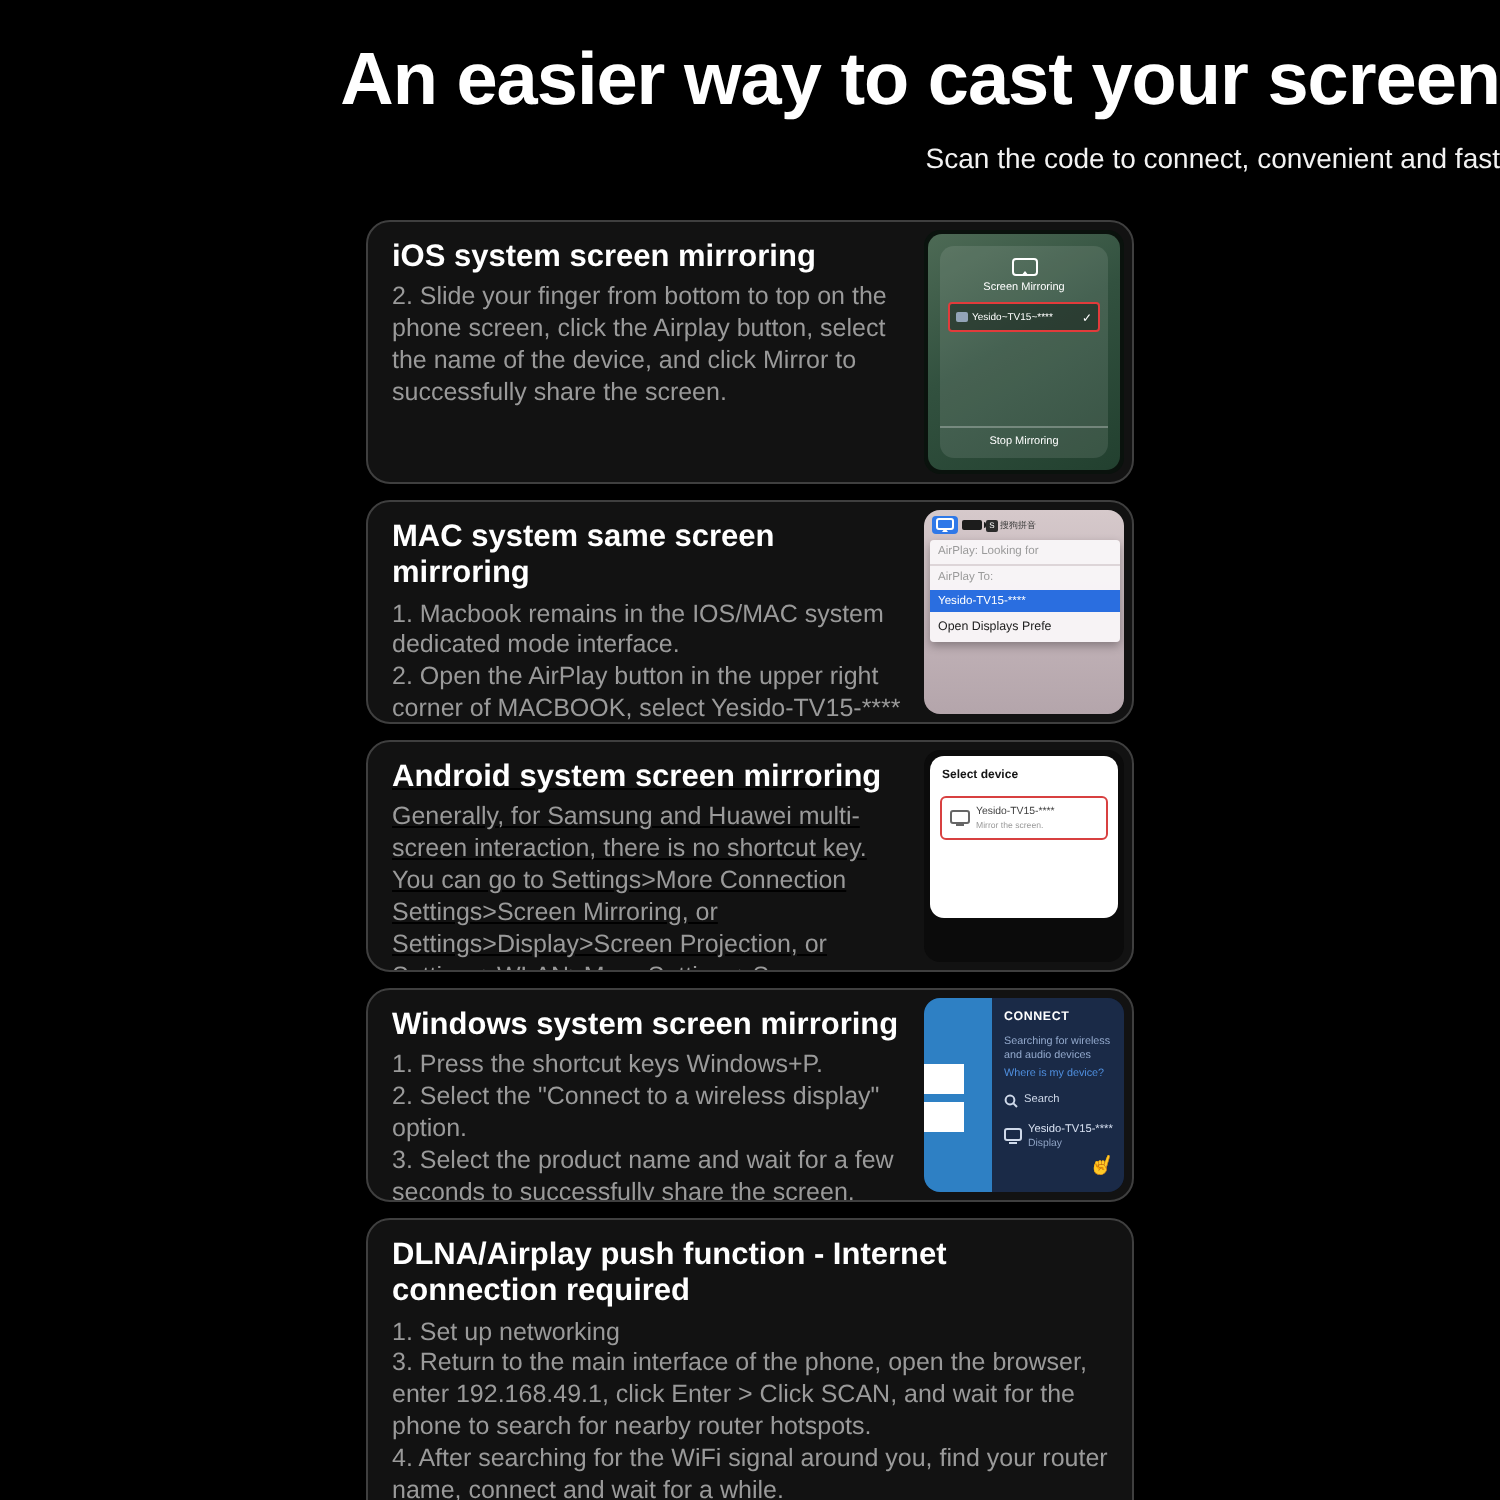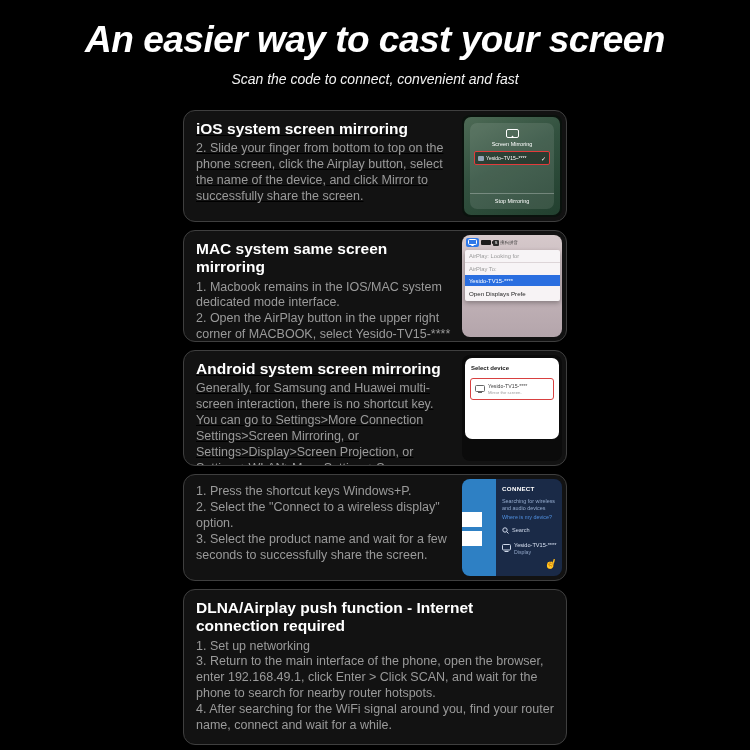--- a/index.html
+++ b/index.html
@@ -3,38 +3,38 @@
 <meta charset="utf-8">
 <style>
   * { box-sizing: border-box; }
   html,body { margin:0; padding:0; }
   body {
     width:750px; height:750px; background:#000;
     font-family:"Liberation Sans", sans-serif;
     position:relative; overflow:hidden;
   }
   
-  .header { position:absolute; top:0; left:0; width:750px; text-align:center;font-style:italic; }
+  .header { position:absolute; top:0; left:0; width:750px; text-align:right; }
   .page-title {
     margin:20px 0 0; font-size:37px; line-height:1.1; font-weight:700;
     color:#fff; letter-spacing:-0.5px;
   }
   .page-subtitle {
     margin:10px 0 0; font-size:14px; font-weight:400; color:#f2f2f2;
   }
   
   .cards {
     position:absolute; left:183px; top:110px; width:384px;
     display:flex; flex-direction:column; gap:8px;
   }
   .card {
     background:#121212; border:1px solid #3f3f3f; border-radius:12px;
     display:flex; align-items:stretch; overflow:hidden;
   }
-  .card-1 { height:112px;text-decoration:underline; } .card-2 { height:112px; } .card-3 { height:116px;text-decoration:underline; }
+  .card-1 { height:132px; } .card-2 { height:112px; } .card-3 { height:116px;text-decoration:underline; }
   .card-4 { height:107px; } .card-5 { height:156px; }
   .card-text { flex:1; min-width:0; padding:9px 4px 8px 12px; }
   .card-5 .card-text { padding-right:12px; }
   .card-title { margin:0 0 3px; font-size:15.5px; font-weight:700; color:#fff; line-height:1.18; }
   .card-body p { margin:0; font-size:12.5px; line-height:1.27; color:#9a9a9a; }
   
   .shot {
     width:100px; flex-shrink:0; margin:4px 4px 4px 5px;
     border-radius:8px; position:relative; overflow:hidden;
   }
@@ -206,20 +206,21 @@
             <div class="android-dev-name">Yesido-TV15-****</div>
             <div class="android-dev-sub">Mirror the screen.</div>
           </span>
         </div>
       </div>
     </div>
   </div>
 
   <div class="card card-4">
     <div class="card-text">
+      <h3 class="card-title">Windows system screen mirroring</h3>
       <div class="card-body">
         <p>1. Press the shortcut keys Windows+P.</p>
         <p>2. Select the "Connect to a wireless display" option.</p>
         <p>3. Select the product name and wait for a few seconds to successfully share the screen.</p>
       </div>
     </div>
     <div class="shot shot-windows">
       <div class="win-stripe">
         <div class="win-sq win-sq-1"></div>
         <div class="win-sq win-sq-2"></div>

